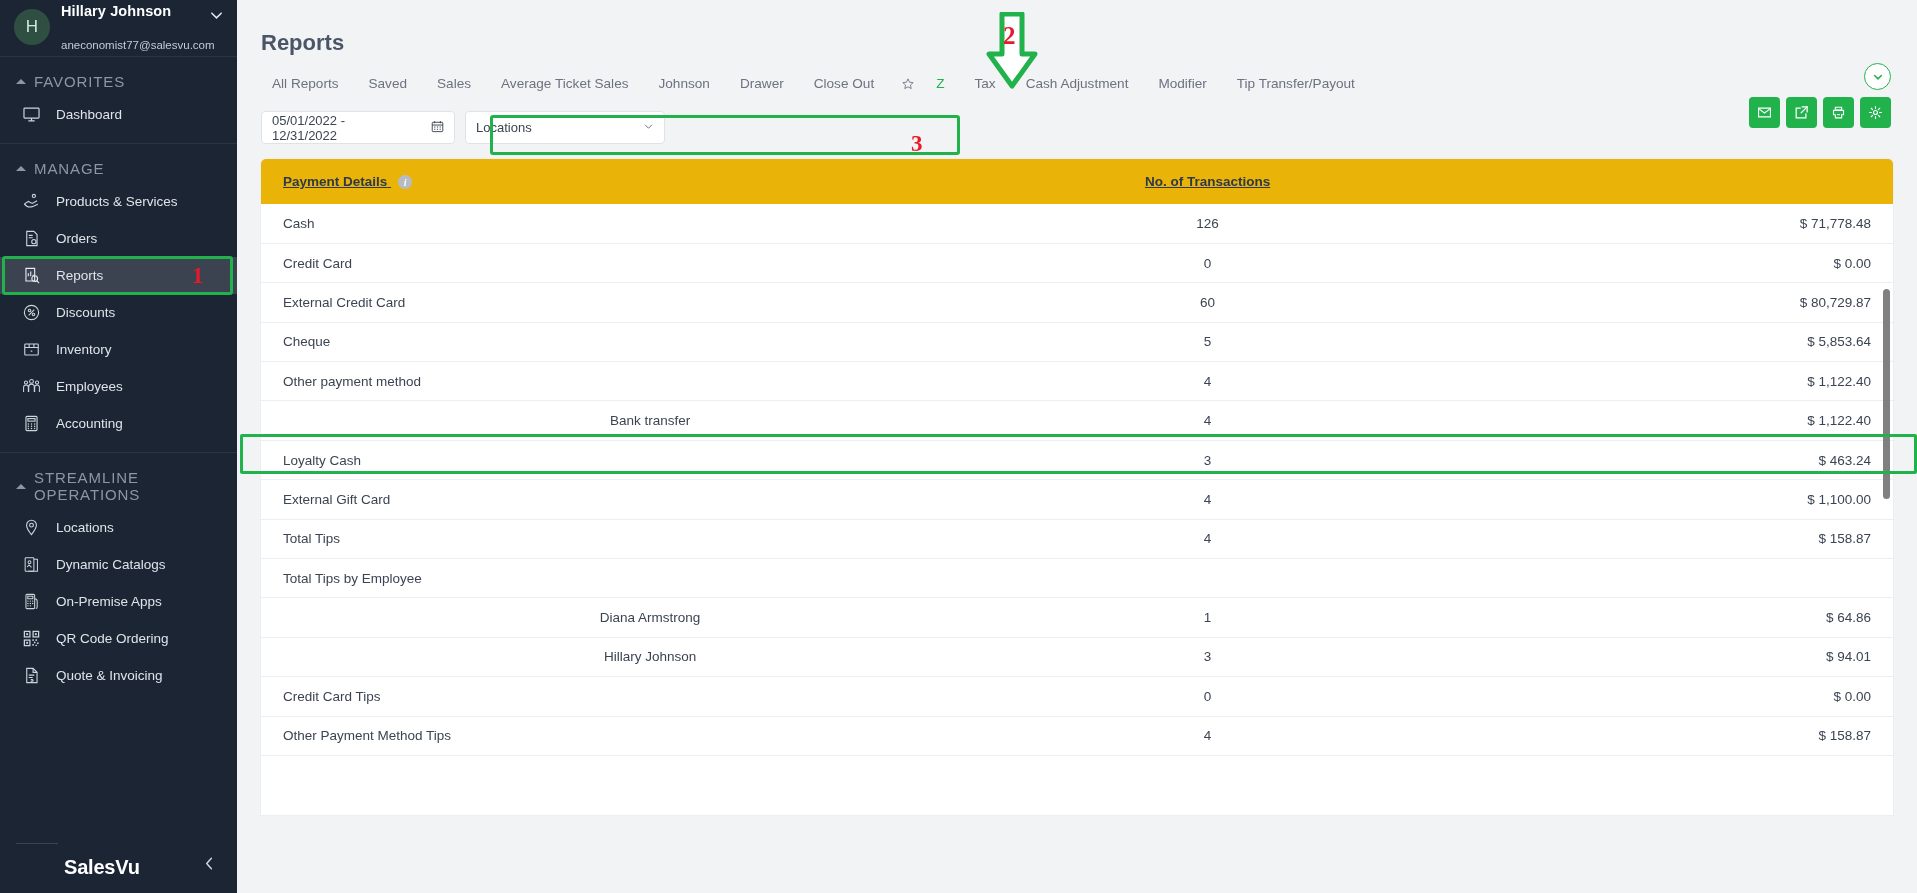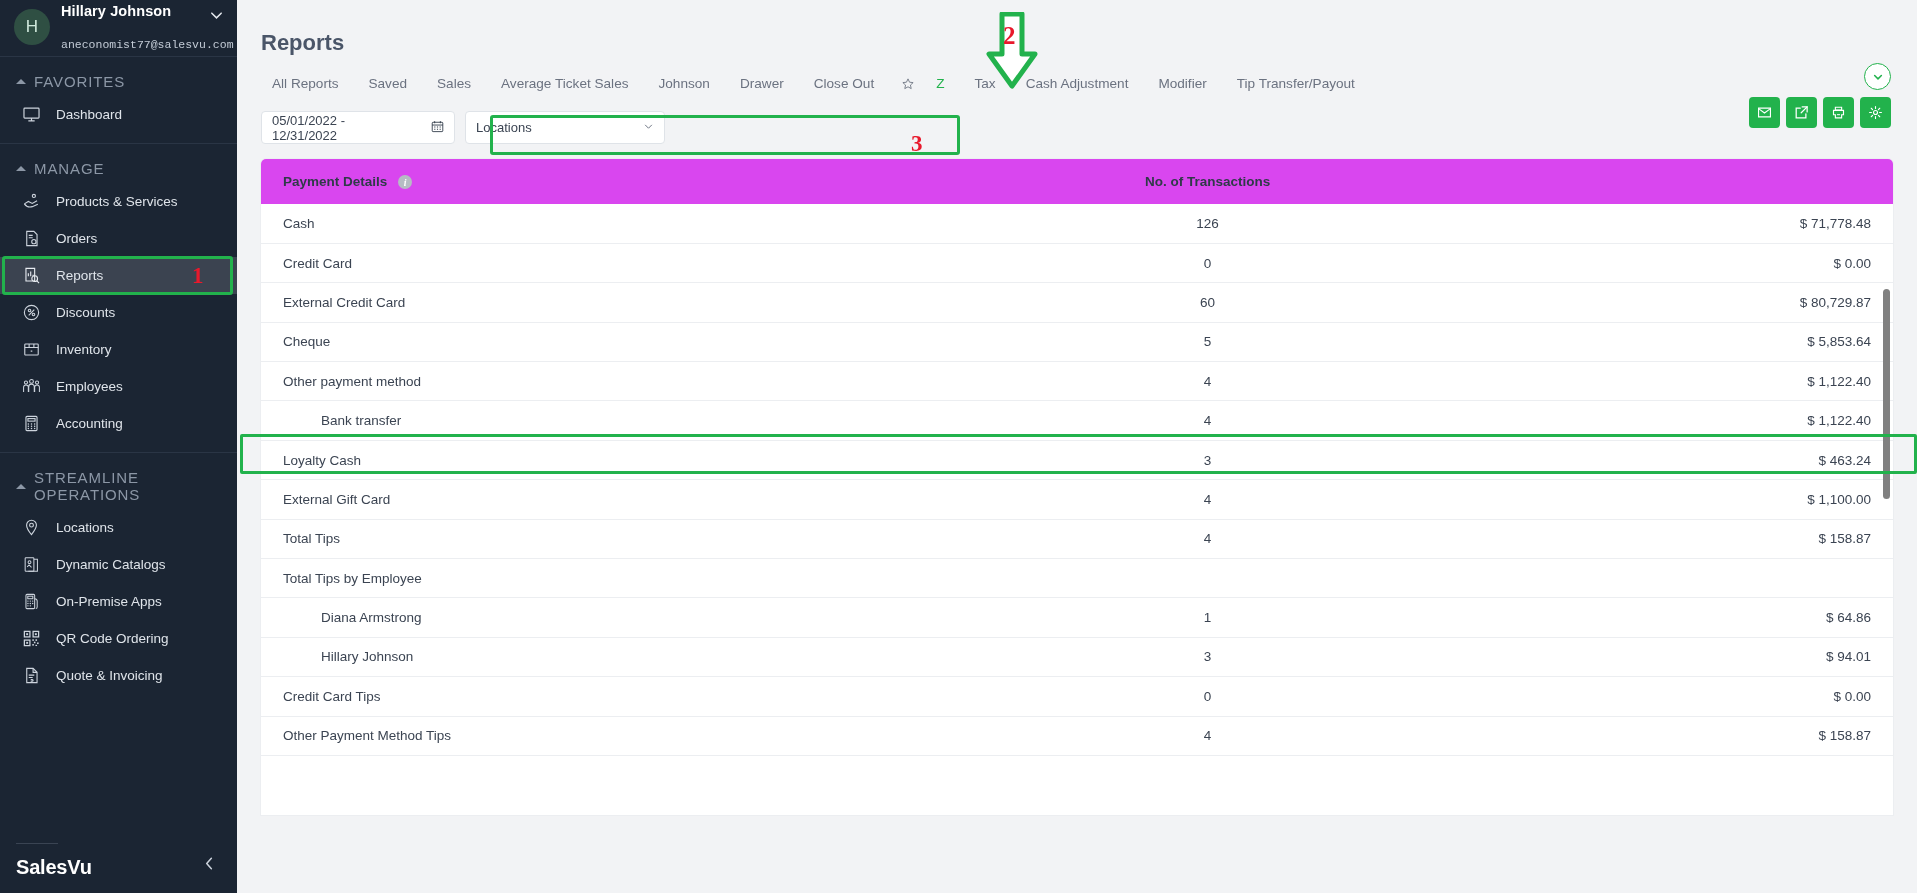--- a/index.html
+++ b/index.html
@@ -34,21 +34,21 @@
     width: 36px; height: 36px; border-radius: 50%;
     background: #2f4f43;
     color: #cfe8db;
     display: flex; align-items: center; justify-content: center;
     font-size: 17px; font-weight: 400;
     margin-right: 11px;
     flex: 0 0 36px;
   }
   .profile-text { display: flex; flex-direction: column; line-height: 1.25; flex: 1; min-width: 0; }
   .profile-name { font-size: 14.5px; font-weight: bold; color: #ffffff; letter-spacing: .1px;}
-  .profile-email { font-size: 11.5px; color: #c3cbd6; margin-top: 18px; font-family: Liberation Mono, monospace; }
+  .profile-email { font-size: 11.5px; color: #c3cbd6; margin-top: 18px; }
   .profile-caret {
     position: absolute; right: 13px; top: 8px;
     color: #e4e8ee; font-size: 15px;
   }
 
   .group-label {
     display: flex; align-items: center;
     font-size: 15px; letter-spacing: .9px;
     color: #8c97a6; padding: 16px 0 6px 16px;
     text-transform: uppercase;
@@ -78,21 +78,21 @@
   }
   .nav-item .ico svg { width: 19px; height: 19px; display: block; }
   .nav-item.active { background: #3b4350; }
   .nav-sep { height: 1px; background: #2a3545; margin-top: 10px; }
 
   .sidebar-bottom {
     position: absolute; left: 0; bottom: 0; width: 237px;
     padding: 0 14px 14px 16px;
   }
   .sidebar-bottom .hr { height:1px; background:#3a4453; width:42px; margin-bottom: 12px;}
-  .brand-row { display: flex; align-items: flex-start; justify-content: space-between; }
+  .brand-row { display: flex; align-items: flex-start; justify-content: space-between; margin-left: 48px; }
   .brand { font-size: 20px; font-weight: bold; color: #ffffff; letter-spacing: -0.2px; }
   .collapse-btn { color: #cdd4dd; font-size: 16px; cursor: pointer; padding-right: 6px;}
 
   
   .main {
     flex: 1; height: 893px;
     background: #f2f3f5;
     position: relative;
     overflow: hidden;
   }
@@ -169,27 +169,28 @@
     margin: 15px 24px 0 24px;
     background: #fff;
     border-radius: 5px 5px 0 0;
     overflow: hidden;
     height: 656px;
     position: relative;
     box-shadow: 0 0 0 1px #eceef1;
   }
   table { width: 100%; border-collapse: collapse; table-layout: fixed; }
   thead th {
-    background: #d946ef;
+    background: #eab308;
     font-size: 13.5px;
     color: #2f3a48;
     font-weight: bold;
     text-align: left;
     padding: 14px 0 14px 22px;
     height: 45px;
+    text-decoration: underline;
   }
   th.c-name { width: 44%; }
   th.c-count { width: 28%; text-align: center; padding-left: 0;}
   th.c-amt { width: 28%; }
   .info-dot {
     display: inline-flex; align-items: center; justify-content: center;
     width: 14px; height: 14px; border-radius: 50%;
     background: #b6bcc4; color: #fff;
     font-size: 10px; font-weight: bold;
     margin-left: 7px; vertical-align: middle;
@@ -198,21 +199,21 @@
   }
   tbody td {
     font-size: 13.5px;
     color: #3b4452;
     border-bottom: 1px solid #eceef1;
     height: 39.4px;
     padding: 0 0 0 22px;
   }
   tbody td.count { text-align: center; padding-left: 0; }
   tbody td.amt { text-align: right; padding-right: 22px; }
-  tr.indent td.name { padding-left: 60px; }
+  tr.indent td.name { padding-left: 60px; text-align: center; }
 
   .vscroll {
     position: absolute; right: 3px; top: 130px;
     width: 7px; height: 210px; border-radius: 4px;
     background: #808080;
   }
 
   
   .anno { position: absolute; pointer-events: none; }
   .box1 {

